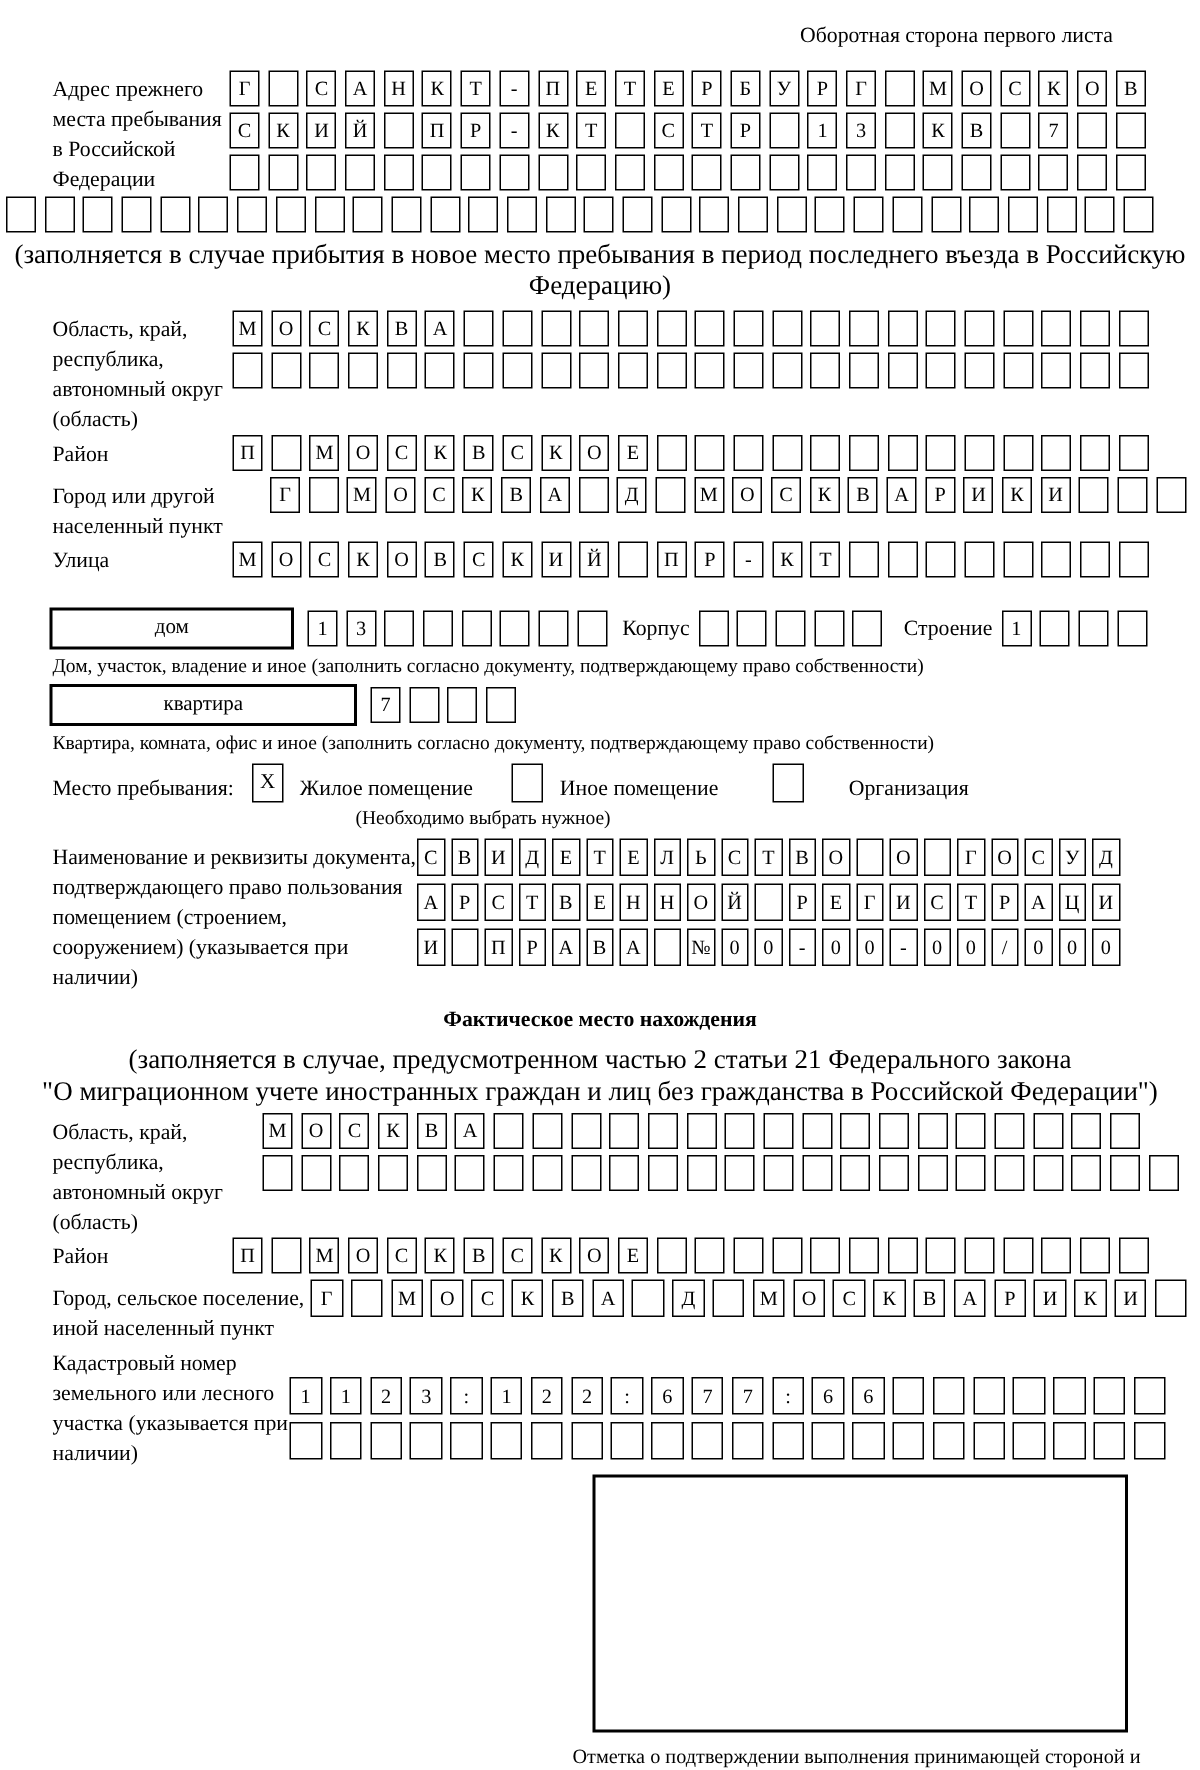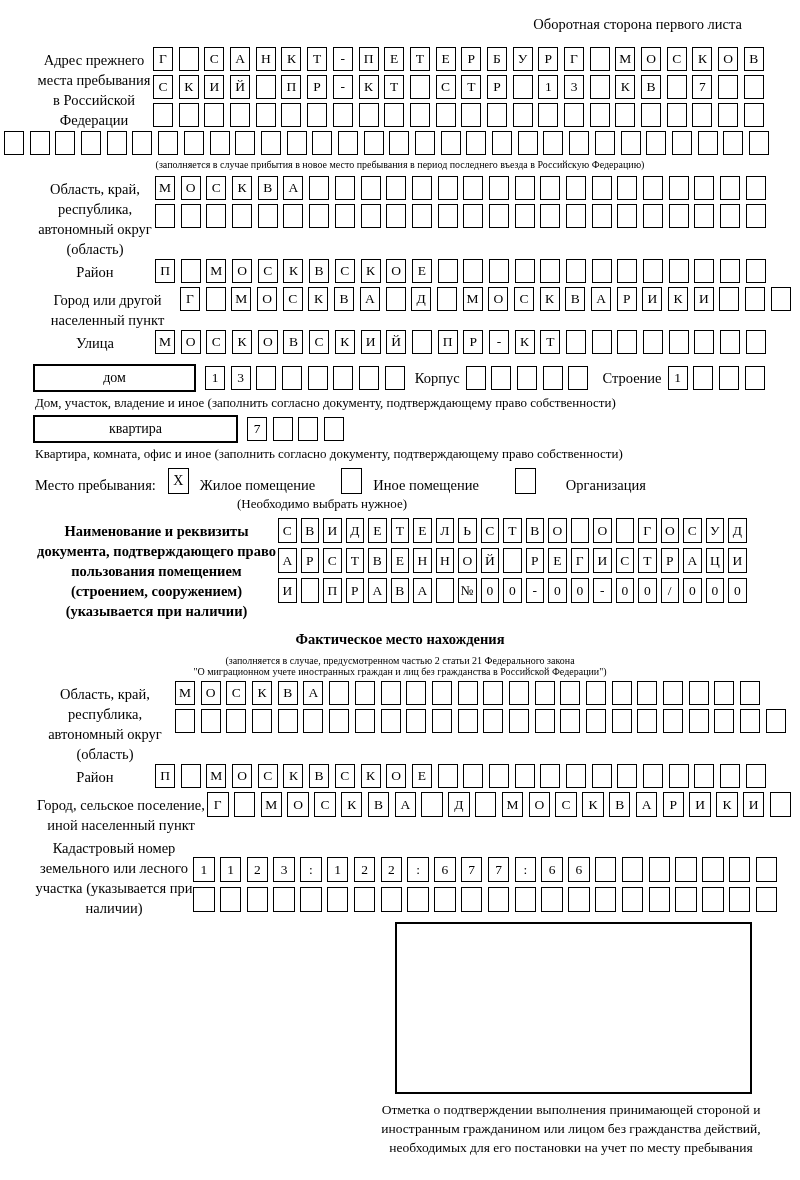--- a/index.html
+++ b/index.html
@@ -5,36 +5,36 @@
   * { margin:0; padding:0; box-sizing:border-box; }
   body { background:#fff; }
   .page {
     position:relative; width:800px; height:1180px; margin:0 auto;
     background:#ffffff; color:#000;
     font-family:"Liberation Serif","DejaVu Serif",serif;
     font-size:14px; overflow:hidden;
   }
   .hdr { margin:16px 58px 0 0; text-align:right; font-size:14.5px; }
 
-  .field { display:flex; align-items:flex-start;text-align:center; }
+  .field { display:flex; align-items:flex-start; }
   .flabel { flex-shrink:0; font-size:14.5px; line-height:1.38; padding-top:3px; }
 
   .grid { display:flex; gap:5.7px; margin-bottom:4px; }
   .cell {
     width:20px; height:24px; flex-shrink:0;
     border:1.7px solid #000; display:flex; align-items:center; justify-content:center;
     font-size:13.5px;
   }
   .grid-doc { gap:4px; margin-bottom:5px; }
   .grid-doc .cell { width:18.5px; height:25px; }
   .grid-wide { gap:5.3px; }
   .grid-wide .cell { width:21.5px; height:25px; }
 
   .note { font-size:13px; }
-  .note-c { font-size:10px; text-align:center; }
+  .note-c { font-size:18px; text-align:center; }
   .sec-title { text-align:center; font-weight:bold; font-size:15.5px; }
 
   .widebox {
     border:2px solid #000; height:28px; display:flex;
     align-items:center; justify-content:center; font-size:14px; flex-shrink:0;
   }
   .hrow { display:flex; align-items:center; margin-left:33px; }
   .hrow .grid { margin-bottom:0; }
   .inline-lbl { font-size:14.5px; white-space:nowrap; }
 
@@ -312,21 +312,21 @@
         <div class="cell"></div>
         <div class="cell"></div>
         <div class="cell"></div>
         <div class="cell"></div>
         <div class="cell"></div>
         <div class="cell"></div>
         <div class="cell"></div>
       </div>
   </div>
 
-  <div class="hrow" style="margin-top:6px;">
+  <div class="hrow" style="margin-top:16px;">
     <div class="widebox" style="width:163px;">дом</div>
     <div class="grid" style="margin-left:9px;">
         <div class="cell">1</div>
         <div class="cell">3</div>
         <div class="cell"></div>
         <div class="cell"></div>
         <div class="cell"></div>
         <div class="cell"></div>
         <div class="cell"></div>
         <div class="cell"></div>
@@ -365,21 +365,21 @@
     <span class="checkbox" style="margin-left:12px;">X</span>
     <span class="inline-lbl" style="margin-left:11px;">Жилое помещение</span>
     <span class="checkbox" style="margin-left:26px;"></span>
     <span class="inline-lbl" style="margin-left:11px;">Иное помещение</span>
     <span class="checkbox" style="margin-left:36px;"></span>
     <span class="inline-lbl" style="margin-left:30px;">Организация</span>
   </div>
   <div class="note" style="margin:2px 0 0 237px;">(Необходимо выбрать нужное)</div>
 
   <div class="field" style="margin:6px 0 0 35px;">
-    <div class="flabel" style="width:243px;font-weight:bold;">Наименование и реквизиты документа, подтверждающего право пользования помещением (строением, сооружением) (указывается при наличии)</div>
+    <div class="flabel" style="width:243px;">Наименование и реквизиты документа, подтверждающего право пользования помещением (строением, сооружением) (указывается при наличии)</div>
     <div>
       <div class="grid grid-doc">
           <div class="cell">С</div>
           <div class="cell">В</div>
           <div class="cell">И</div>
           <div class="cell">Д</div>
           <div class="cell">Е</div>
           <div class="cell">Т</div>
           <div class="cell">Е</div>
           <div class="cell">Л</div>

